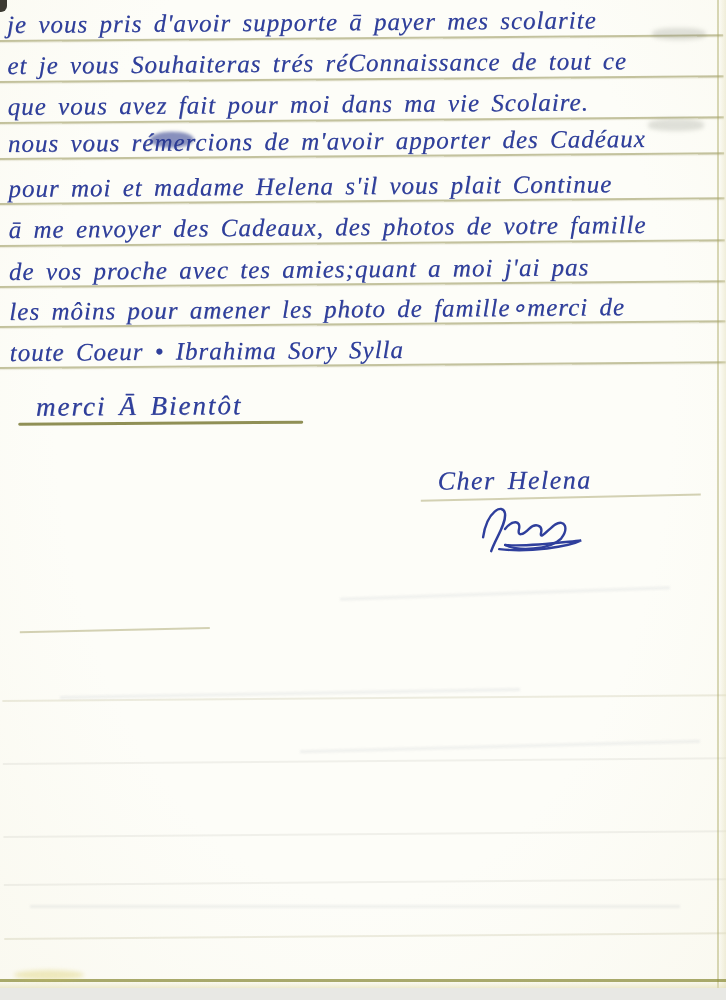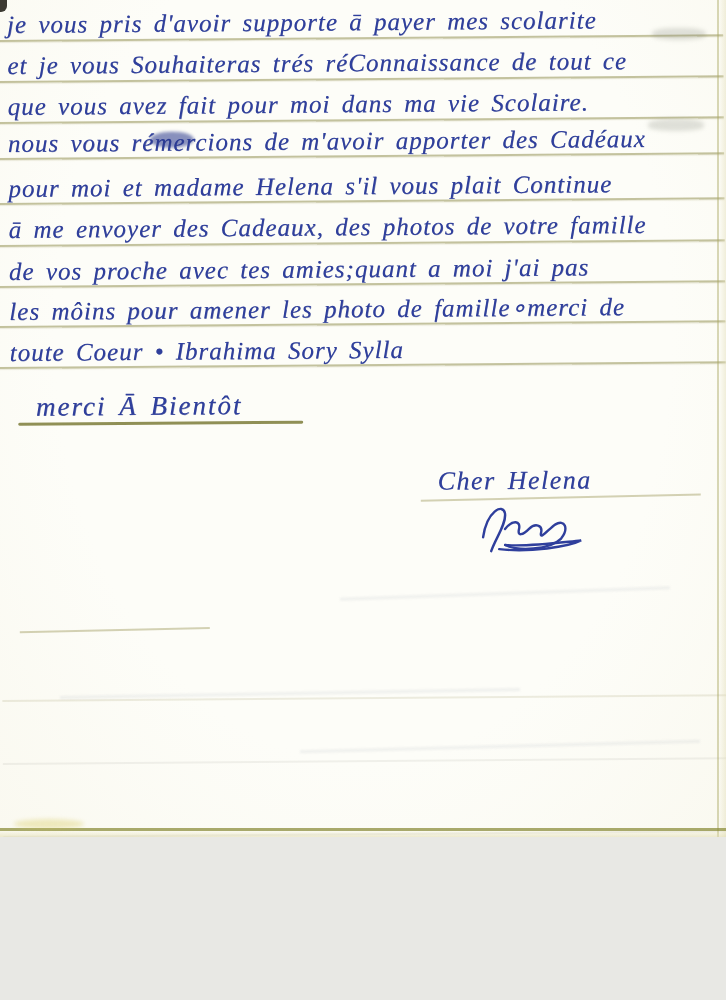--- a/index.html
+++ b/index.html
@@ -1,18 +1,18 @@
 <!DOCTYPE html>
 <html><head>
 <meta charset="utf-8">
 <style>
   html,body{margin:0;padding:0;background:#e8e8e4;}
   .paper{
     position:relative;
-    width:726px;height:837px;
+    width:726px;height:988px;
     margin:0 auto;
     background:
       radial-gradient(ellipse at 50% 40%, #fdfdf8 60%, #faf9f0 100%);
     overflow:hidden;
     font-family:"Liberation Serif", serif;
   }
   .tilt{
     position:absolute;left:0;top:0;width:726px;height:1000px;
     transform:rotate(-0.45deg);
     transform-origin:0 40%;

